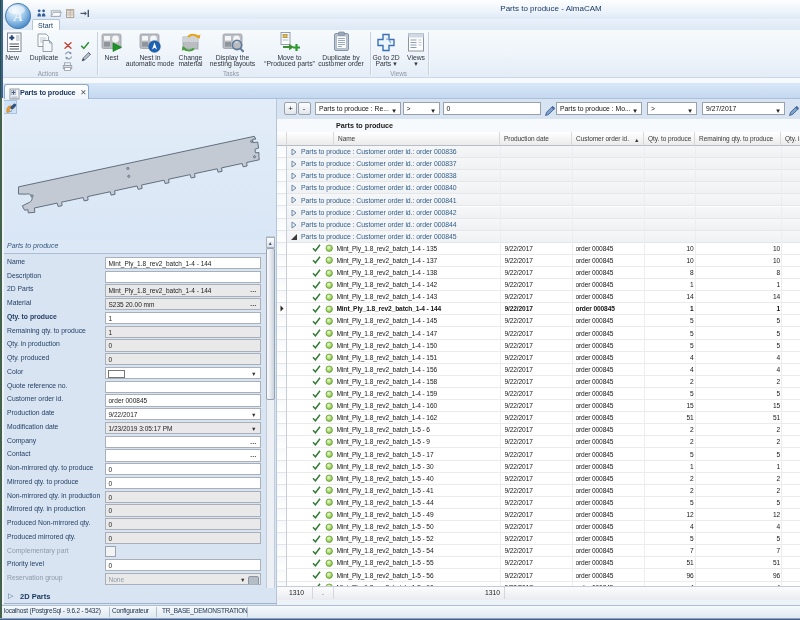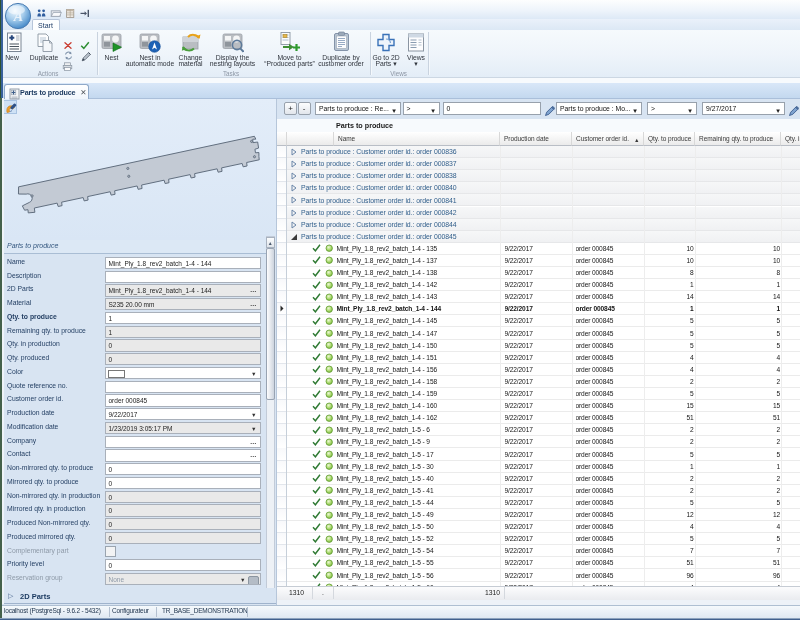--- a/index.html
+++ b/index.html
@@ -11,20 +11,21 @@
 .rib{position:absolute;text-align:center;font-size:6.8px;line-height:6.6px;color:#30353d;white-space:pre;}
 .grplbl{position:absolute;text-align:center;font-size:6.3px;color:#8d97a5;}
 .hdrcell{position:absolute;background:linear-gradient(#ffffff,#f6f6f6 45%,#ebebeb);border-right:1px solid #d8d8d8;border-bottom:1px solid #b9bec6;font-size:6.5px;letter-spacing:-0.05px;color:#3a3a3a;line-height:13px;padding-left:4px;white-space:nowrap;overflow:hidden;}
 .grow{position:absolute;border-bottom:1px solid #e6e7e9;background:linear-gradient(#f6f7f8,#f0f1f3);font-size:6.9px;letter-spacing:-0.05px;color:#33608c;white-space:nowrap;}
 .drow{position:absolute;border-bottom:1px solid #ebebeb;background:#fff;font-size:6.6px;letter-spacing:-0.12px;color:#161616;white-space:nowrap;}
 .cell{position:absolute;top:0;height:11px;line-height:11px;overflow:hidden;}
 .num{text-align:right;}
 </style></head><body>
 <div id="app">
 <div style="position:absolute;left:0px;top:0px;width:800px;height:18.5px;background:linear-gradient(#fdfefe,#eef4fb 55%,#dde9f6);"></div>
+<div style="position:absolute;left:451px;top:4px;width:200px;height:11px;font-size:8px;color:#1b3a69;text-align:center;">Parts to produce - AlmaCAM</div>
 <div style="position:absolute;left:36px;top:4.5px;width:58px;height:11px;"><svg width="56" height="11" viewBox="0 0 56 11">
         <circle cx="3.2" cy="2.8" r="1.4" fill="#2f5d9e"></circle>
         <circle cx="7.6" cy="2.8" r="1.4" fill="#2f5d9e"></circle>
         <path d="M1.4 8.6 Q1.4 5.2 3.2 5.2 Q5 5.2 5 8.6 Z" fill="#2f5d9e"></path>
         <path d="M5.8 8.6 Q5.8 5.2 7.6 5.2 Q9.4 5.2 9.4 8.6 Z" fill="#2f5d9e"></path>
         <rect x="15.2" y="2.8" width="9" height="5.6" fill="#e9ecf0" stroke="#96a0ad" stroke-width="0.8"></rect>
         <path d="M15.2 8.4 l2.2-4 8 0 -1.8 4 z" fill="#f8f9fb" stroke="#96a0ad" stroke-width="0.8"></path>
         <rect x="30.6" y="1.4" width="7.2" height="8.2" fill="#efe9e1" stroke="#9a9288" stroke-width="0.8"></rect>
         <rect x="30.6" y="1.4" width="7.2" height="1.8" fill="#c4b8a8"></rect>
         <line x1="30.6" y1="4.9" x2="37.8" y2="4.9" stroke="#b1a797" stroke-width="0.7"></line>

